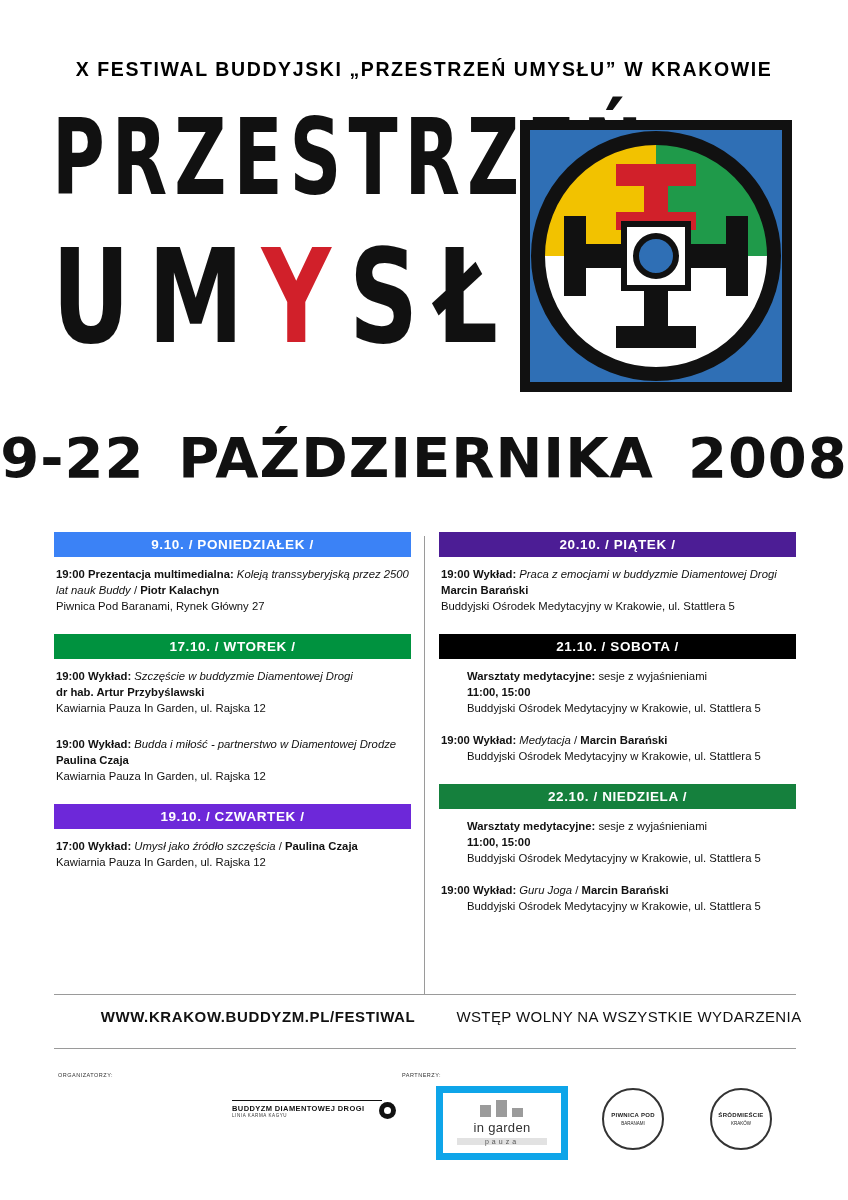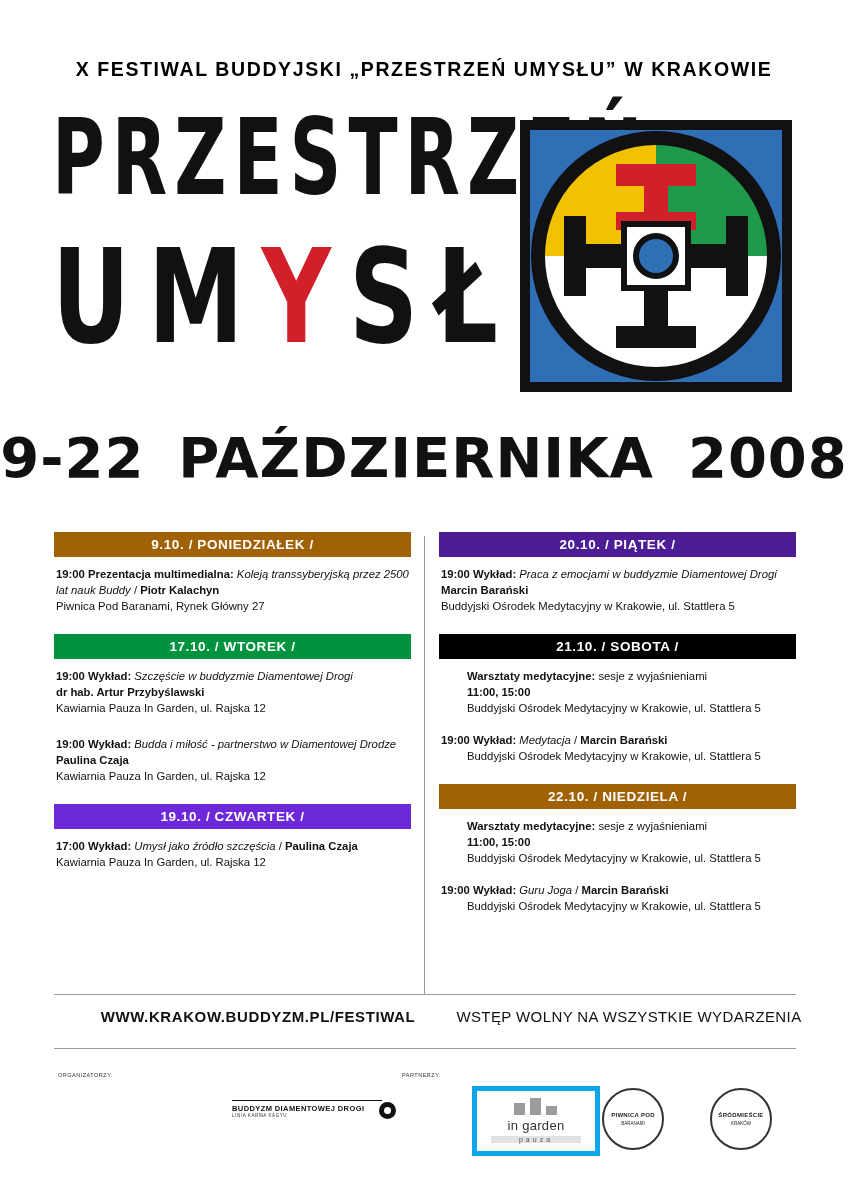--- a/index.html
+++ b/index.html
@@ -215,24 +215,23 @@
   }
   .bdd-dot:after{
     content:""; position:absolute; left:5px; top:5px; width:7px; height:7px;
     border-radius:50%; background:#fff;
   }
 
   .ingarden {
     position: absolute;
     top: 20px; left: 382px;
     width: 118px; height: 60px;
-    border: 5px solid #0ea5e9;
+    border: 7px solid #0ea5e9;
     background: #fff;
     text-align: center;
-    margin-left: 36px;
   }
   .ig-bars { margin: 7px auto 3px; width: 44px; height: 17px; position: relative; }
   .ig-bars i { position: absolute; bottom: 0; width: 11px; background: #9b9b9b; display: block; }
   .ig-b1 { left: 0; height: 12px; }
   .ig-b2 { left: 16px; height: 17px; }
   .ig-b3 { left: 32px; height: 9px; }
   .ig-name { font-size: 13px; color: #333; letter-spacing: 0.3px; }
   .ig-sub { font-size: 7px; letter-spacing: 3px; color: #555; background: #e2e2e2; margin: 3px 14px 0; }
 
   .seal {
@@ -296,21 +295,21 @@
     <span>9-22</span><span class="gap"></span><span>PAŹDZIERNIKA</span><span class="gap"></span><span>2008</span>
   </div>
 
   <div class="vrule"></div>
 
   <div class="program">
 
     <div class="col">
 
       <div class="day-group">
-        <div class="day-head" style="background:#a16207">9.10. / PONIEDZIAŁEK /</div>
+        <div class="day-head" style="background:#3b82f6">9.10. / PONIEDZIAŁEK /</div>
         <div class="entry">
           <span class="l-time">19:00</span>
           <span class="l-kind">Prezentacja multimedialna:</span>
           <span class="l-title-it">Koleją transsyberyjską przez 2500 lat nauk Buddy</span>
           <span>/</span>
           <span class="l-person">Piotr Kalachyn</span>
           <span class="sub l-place">Piwnica Pod Baranami, Rynek Główny 27</span>
         </div>
       </div>
 
@@ -376,21 +375,21 @@
           <span class="l-time">19:00</span>
           <span class="l-kind">Wykład:</span>
           <span class="l-title-it">Medytacja</span>
           <span>/</span>
           <span class="l-person">Marcin Barański</span>
           <span class="indent l-place">Buddyjski Ośrodek Medytacyjny w Krakowie, ul. Stattlera 5</span>
         </div>
       </div>
 
       <div class="day-group">
-        <div class="day-head" style="background:#a16207">22.10. / NIEDZIELA /</div>
+        <div class="day-head" style="background:#15803d">22.10. / NIEDZIELA /</div>
         <div class="entry">
           <span class="indent">
             <span class="l-kind">Warsztaty medytacyjne:</span>
             <span>sesje z wyjaśnieniami</span>
           </span>
           <span class="indent l-time">11:00, 15:00</span>
           <span class="indent l-place">Buddyjski Ośrodek Medytacyjny w Krakowie, ul. Stattlera 5</span>
         </div>
         <div class="entry">
           <span class="l-time">19:00</span>

